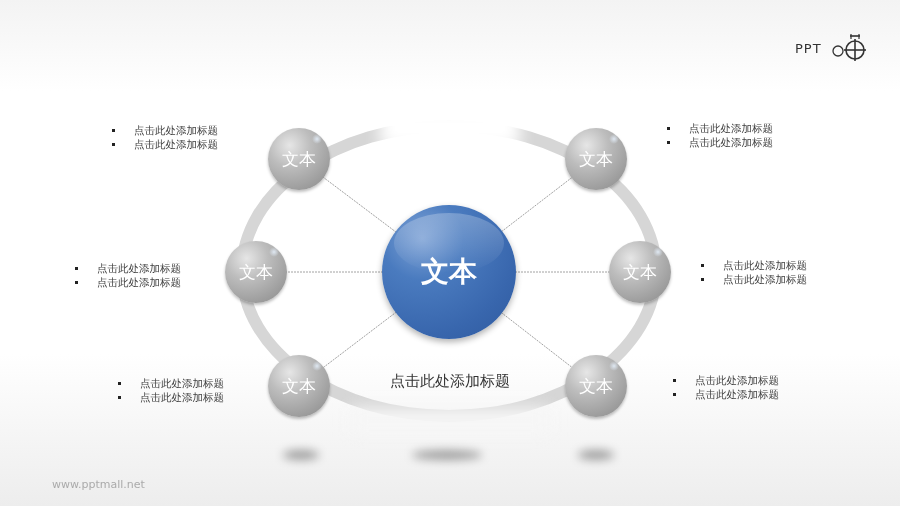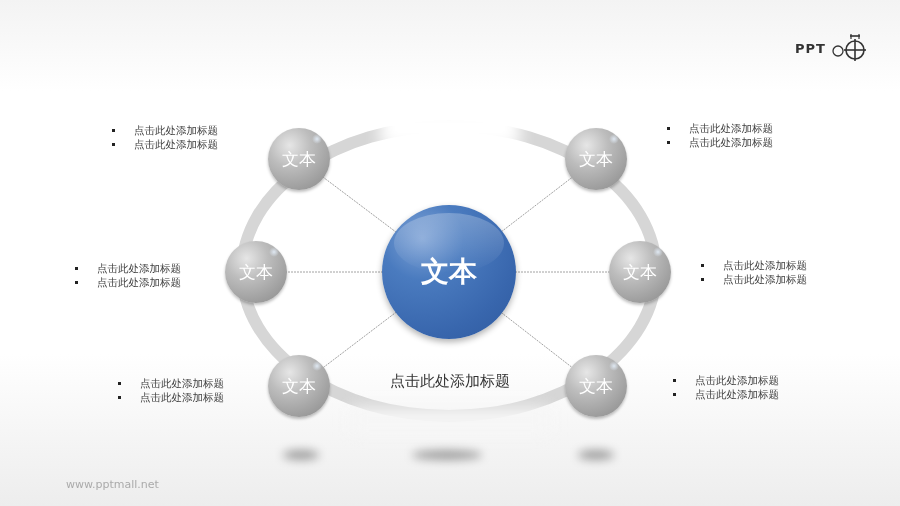--- a/index.html
+++ b/index.html
@@ -1,21 +1,21 @@
 <!DOCTYPE html>
 <html><head>
 <meta charset="utf-8">
 <style>
   html,body{margin:0;padding:0;}
   body{width:900px;height:506px;overflow:hidden;position:relative;
     font-family:"DejaVu Sans","Liberation Sans",sans-serif;
     background:linear-gradient(to bottom,#f3f3f3 0%,#ffffff 18%,#ffffff 70%,#ededed 100%);}
   .logo{position:absolute;left:795px;top:33px;width:78px;height:30px;}
   .logo-text{position:absolute;left:0;top:8px;font-size:13px;letter-spacing:1px;color:#333;
-    font-family:"DejaVu Sans",sans-serif;font-weight:700;}
+    font-family:"DejaVu Sans",sans-serif;font-weight:400;}
   .ring{position:absolute;left:236px;top:120px;width:426px;height:302px;border-radius:50%;
     border:12px solid #d6d6d6;box-sizing:border-box;}
   .ring-fade-top{position:absolute;left:380px;top:108px;width:140px;height:40px;background:#fff;filter:blur(8px);}
   .ring-fade-bot{position:absolute;left:350px;top:408px;width:200px;height:24px;background:#f6f6f6;filter:blur(8px);}
   svg.lines{position:absolute;left:0;top:0;width:900px;height:506px;}
   .ball{position:absolute;width:62px;height:62px;border-radius:50%;
     background:radial-gradient(circle at 35% 28%,#e6e6e6 0%,#bdbdbd 35%,#9c9c9c 75%,#8a8a8a 100%);
     box-shadow:0 2px 3px rgba(0,0,0,.25);display:flex;align-items:center;justify-content:center;
     color:#fff;font-size:17px;}
   .ball::after{content:"";position:absolute;right:8px;top:6px;width:10px;height:10px;border-radius:50%;
@@ -26,21 +26,21 @@
     color:#fff;font-weight:bold;font-size:28px;}
   .center-ball::before{content:"";position:absolute;left:12px;top:8px;width:110px;height:60px;border-radius:50%;
     background:linear-gradient(to bottom,rgba(255,255,255,.25),rgba(255,255,255,0));}
   .shadow{position:absolute;height:10px;border-radius:50%;background:rgba(0,0,0,.35);filter:blur(5px);}
   .bullets{position:absolute;list-style:none;margin:0;padding:0;font-size:10.5px;line-height:14px;color:#404040;}
   .bullets li{position:relative;padding-left:24px;white-space:nowrap;}
   .bullets li::before{content:"";position:absolute;left:2px;top:6px;width:3px;height:3px;background:#222;}
   .caption{position:absolute;left:360px;top:372px;width:180px;text-align:center;color:#333;}
   .caption .t{font-size:15px;line-height:19px;}
   .caption .s{font-size:12px;line-height:16px;}
-  .footer{position:absolute;left:52px;top:478px;font-size:11px;color:#aaa;margin-left:14px;}
+  .footer{position:absolute;left:52px;top:478px;font-size:11px;color:#aaa;}
 </style>
 </head>
 <body>
 
 <div class="logo">
   <span class="logo-text">PPT</span>
   <svg style="position:absolute;left:36px;top:0" width="40" height="30" viewBox="0 0 40 30">
     <circle cx="7" cy="18" r="5" fill="none" stroke="#333" stroke-width="1.3"></circle>
     <circle cx="24" cy="17" r="9" fill="none" stroke="#333" stroke-width="1.6"></circle>
     <line x1="24" y1="6" x2="24" y2="28" stroke="#333" stroke-width="1.6"></line>

